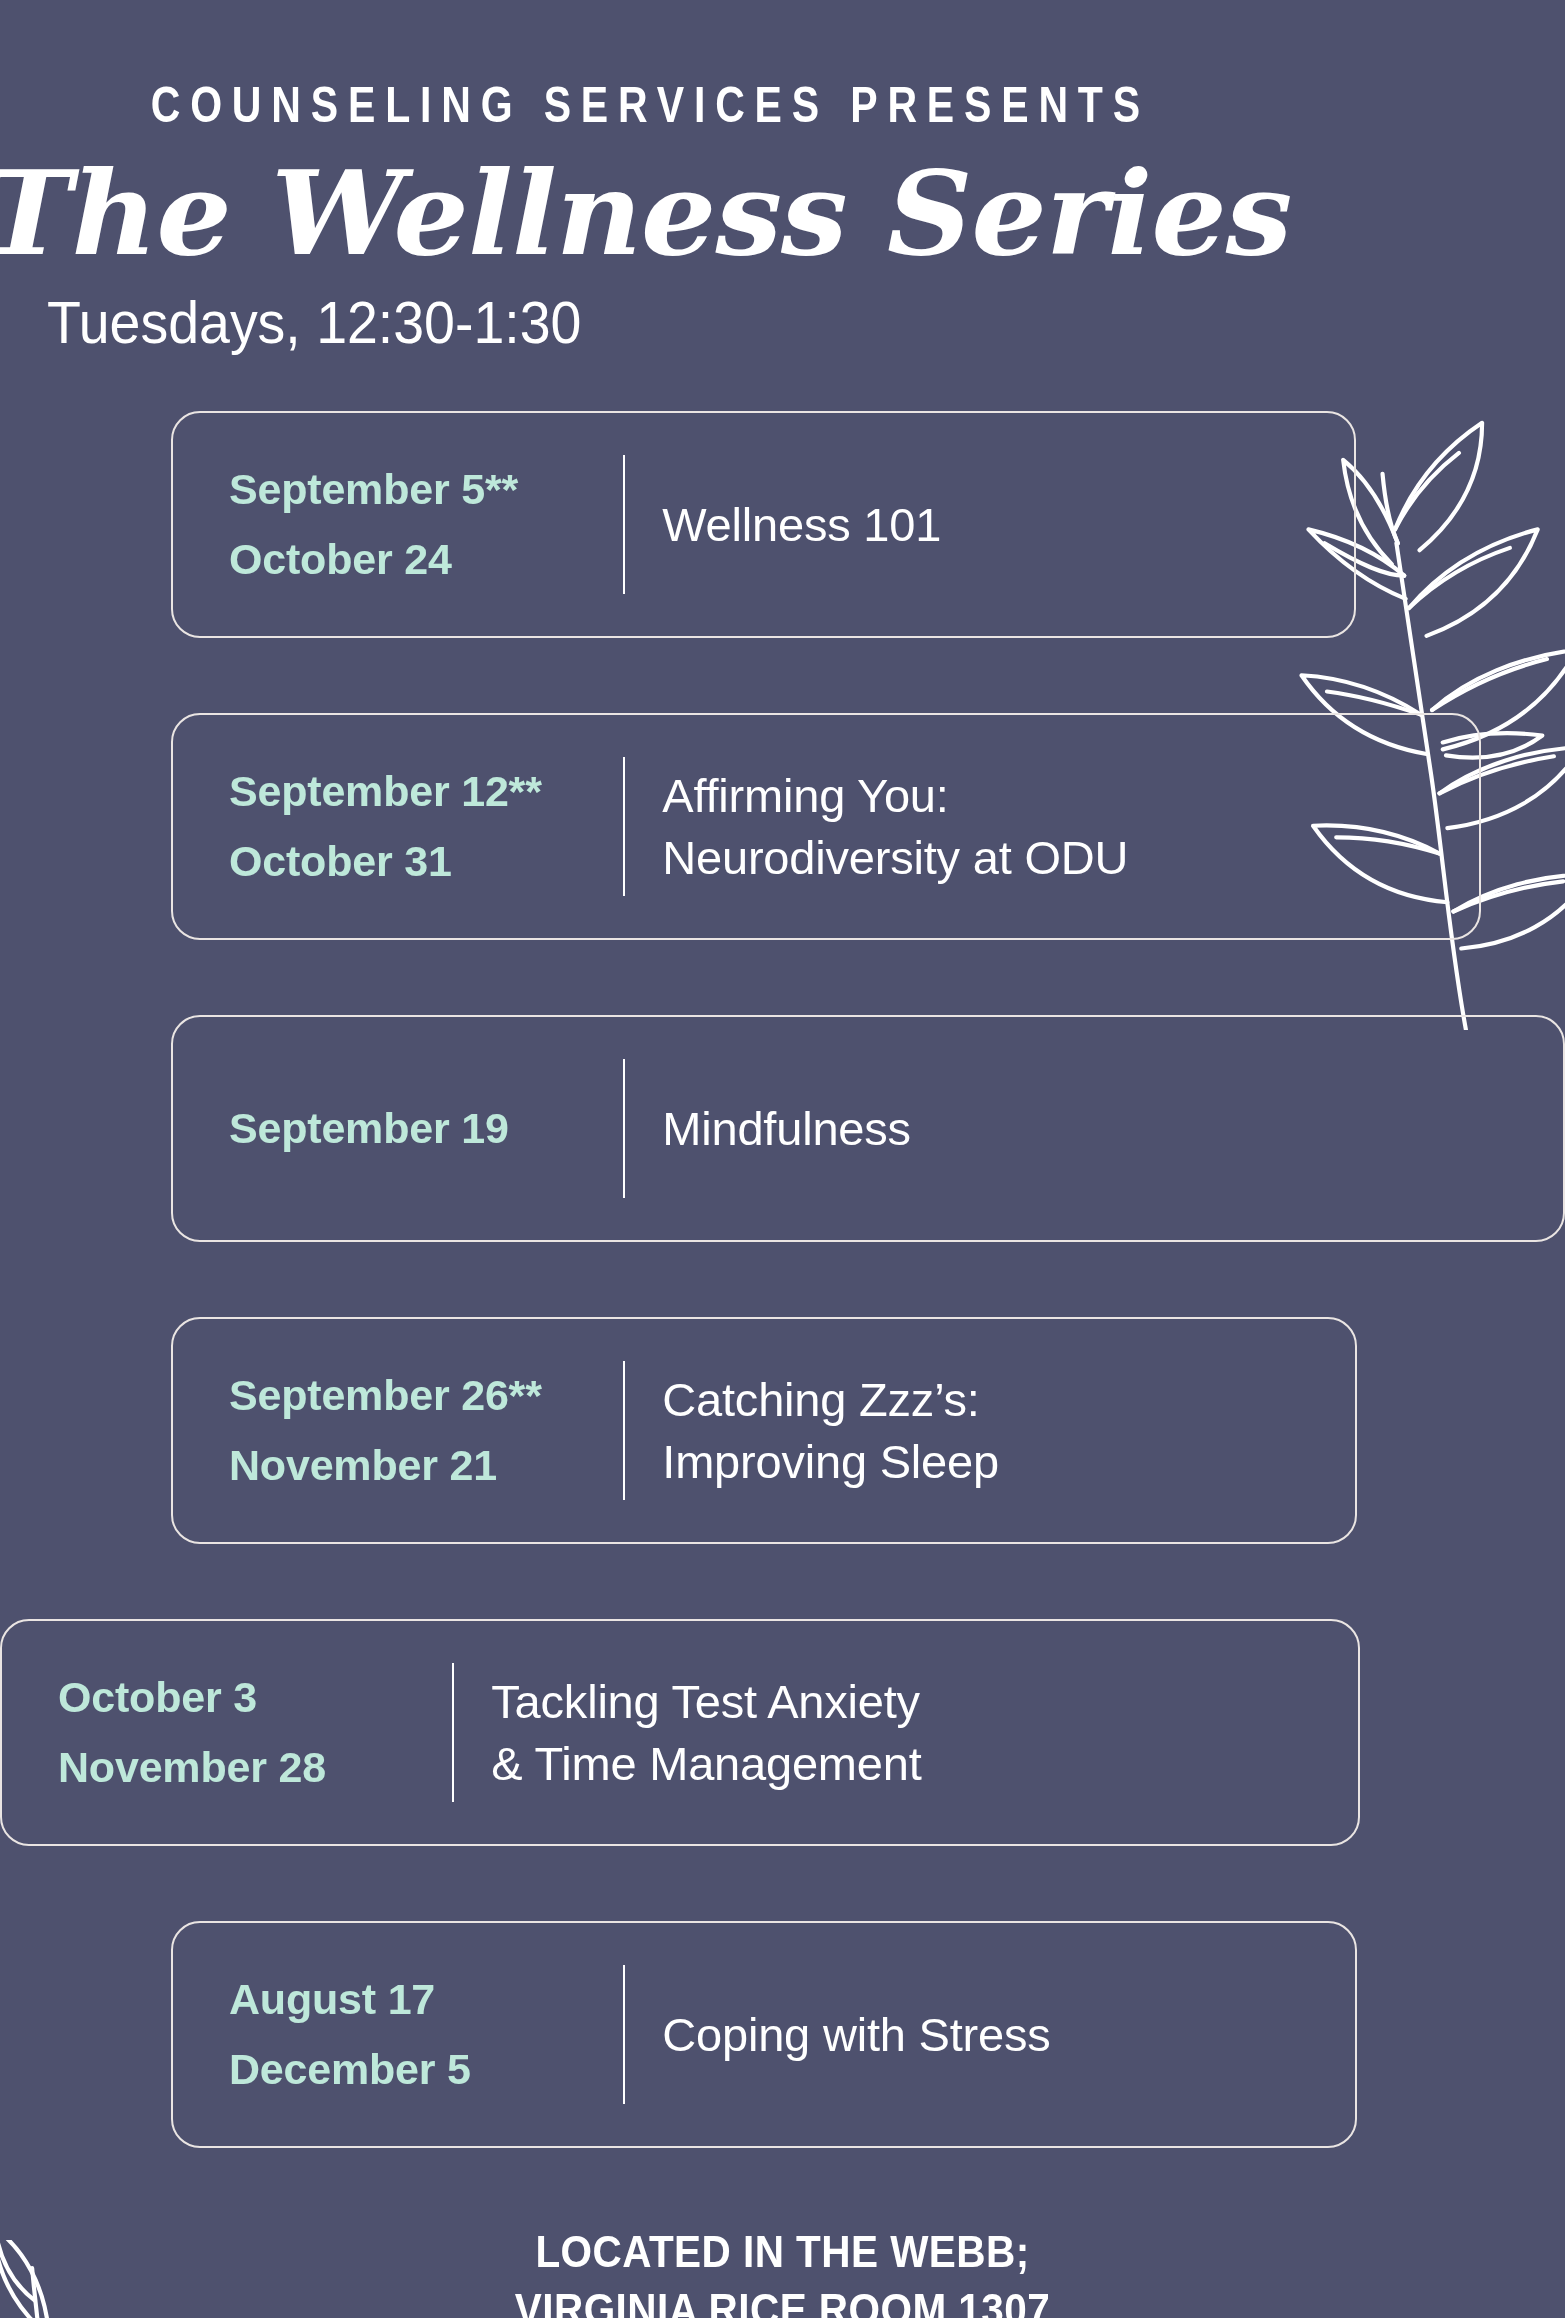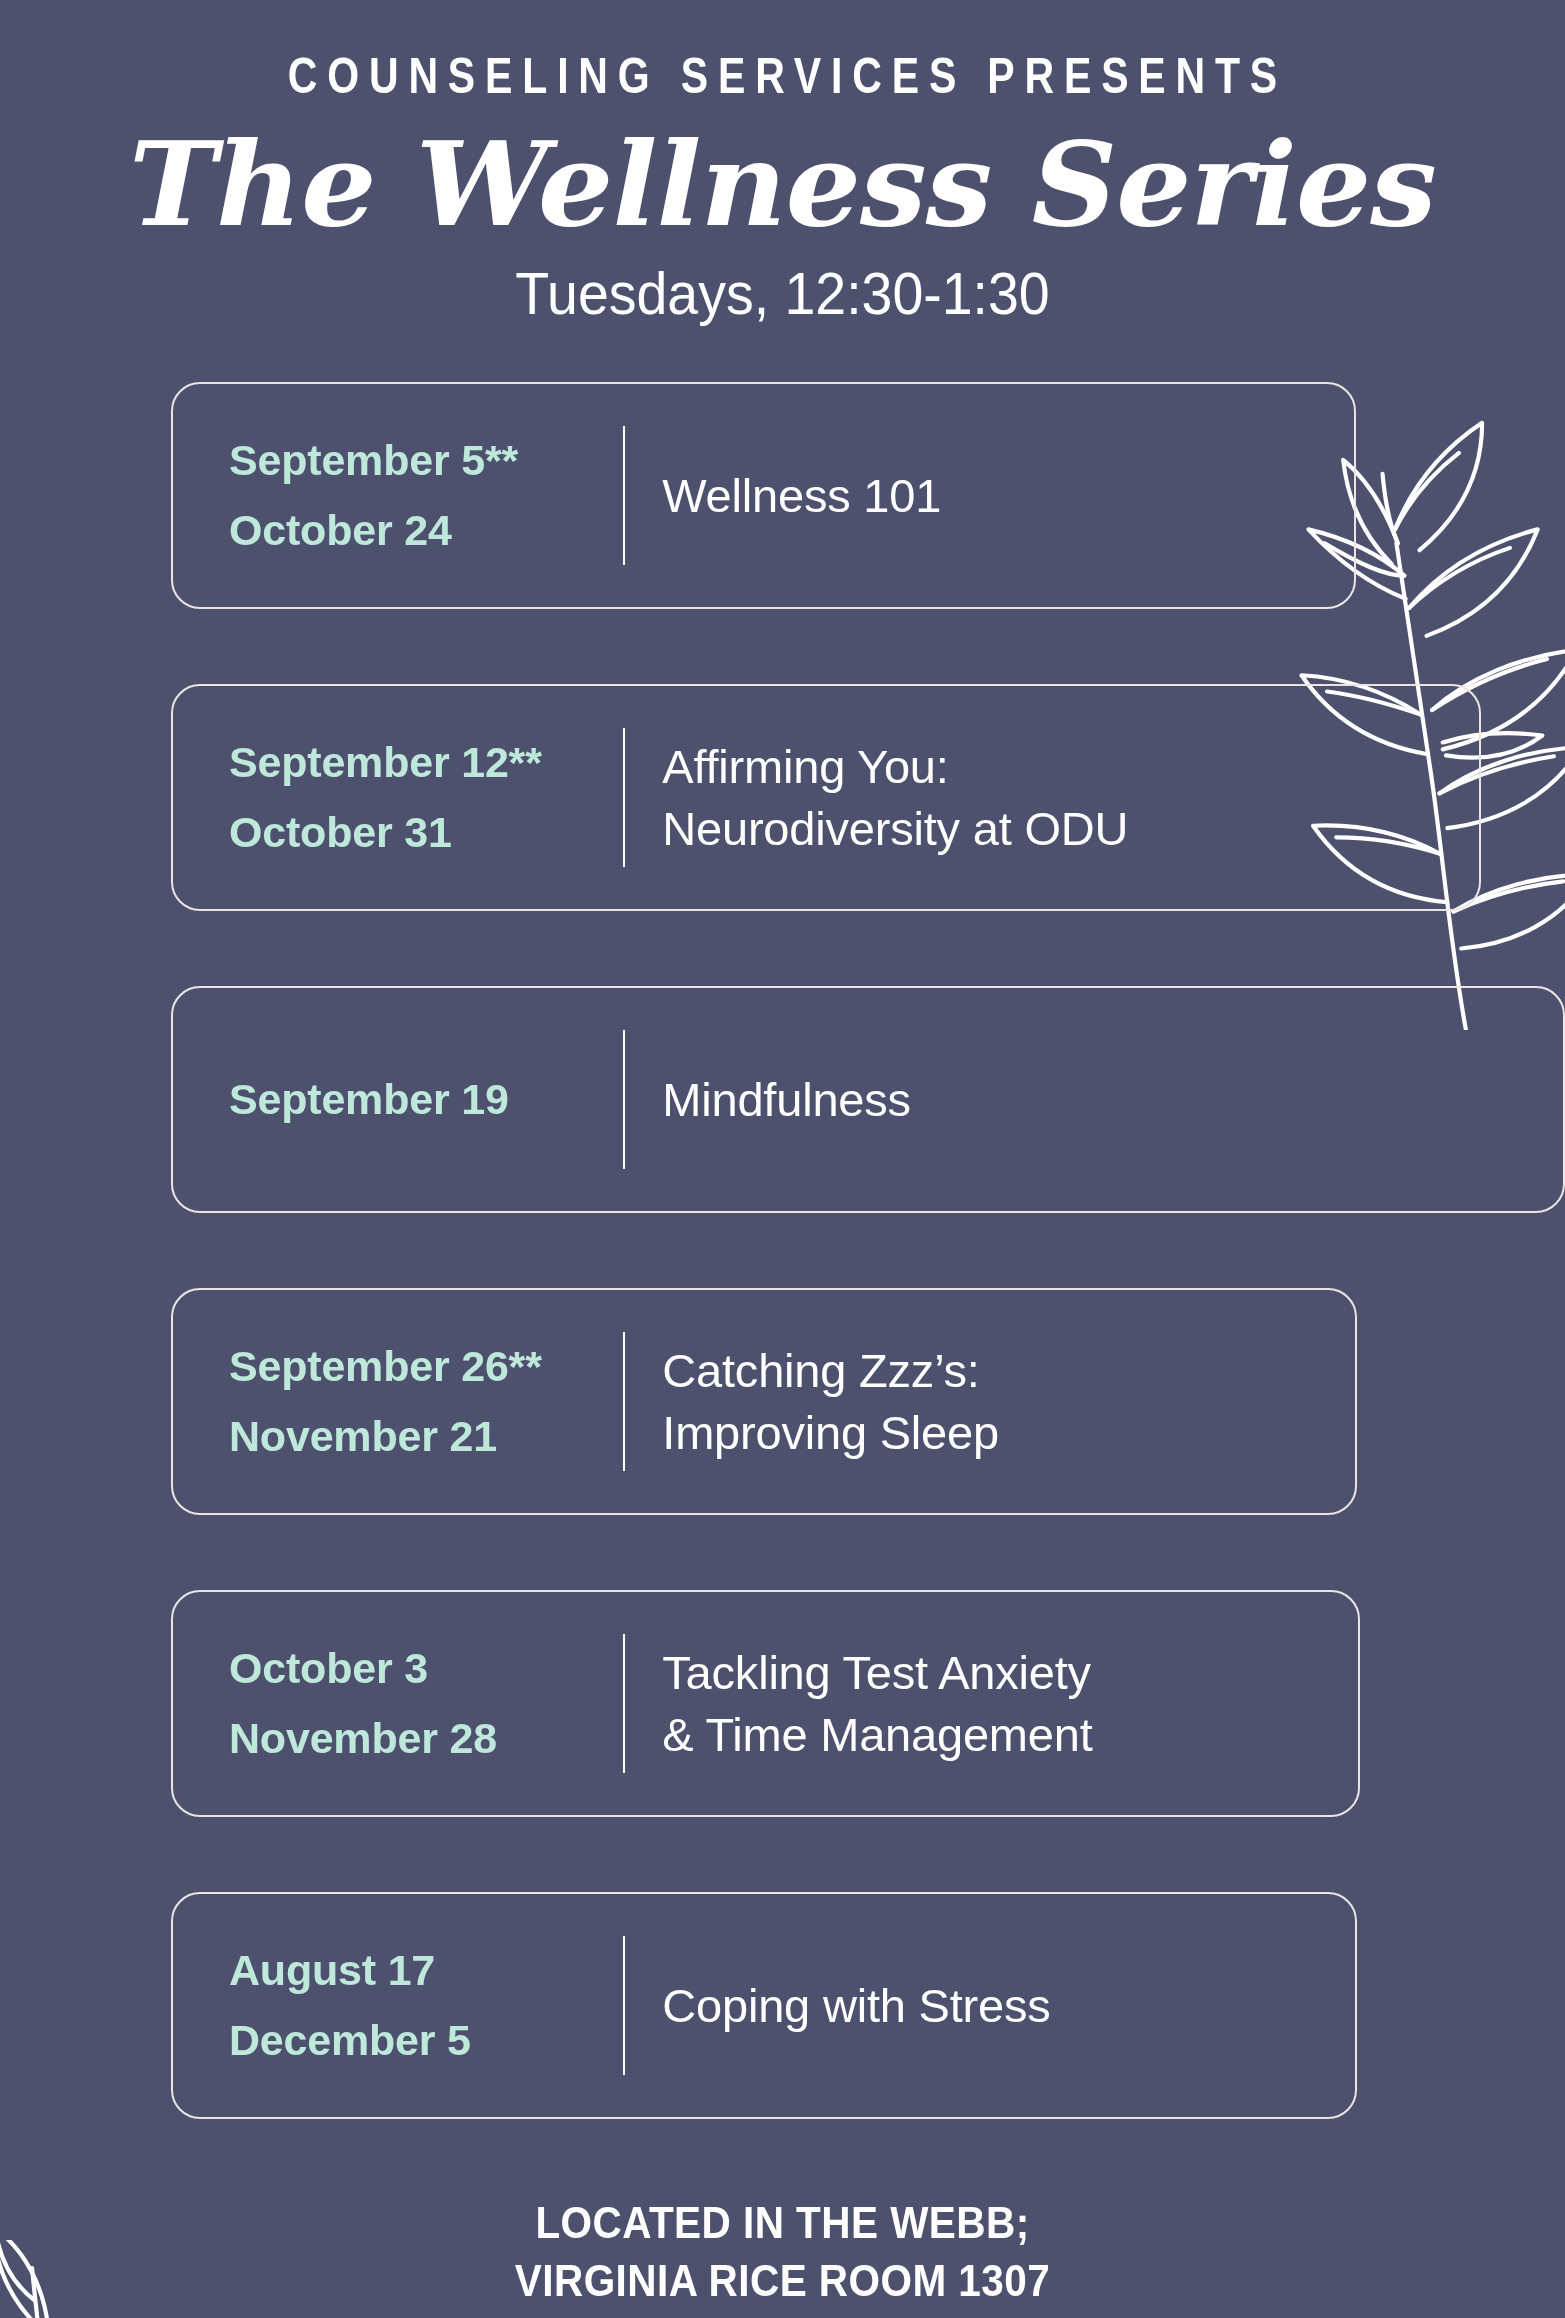--- a/index.html
+++ b/index.html
@@ -35,22 +35,21 @@
     top: 2240px;
     width: 417px;
     height: 566px;
   }
   .botanical svg { width: 100%; height: 100%; display: block; }
 
   
   .header {
     position: relative;
     z-index: 2;
-    text-align: center;
-    padding-top: 51px;
+    padding-top: 80px;
   }
   .eyebrow {
     color: #FFFFFF;
     font-family: "Liberation Sans Narrow", "Liberation Sans", sans-serif;
     font-size: 50px;
     font-weight: bold;
     letter-spacing: 12px;
     text-indent: 12px;
     line-height: 1;
     transform: scaleX(0.82);
@@ -91,21 +90,21 @@
     height: 227px;
     margin-bottom: 75px;
     display: flex;
     align-items: center;
     padding-left: 56px;
   }
   .card-1 { margin-left: 171px; margin-right: 209px; }
   .card-2 { margin-left: 171px; margin-right: 84px; }
   .card-3 { margin-left: 171px; }
   .card-4 { margin-left: 171px; margin-right: 208px; }
-  .card-5 { margin-left: 171px; margin-right: 205px; }
+  .card-5 { margin-right: 205px; }
   .card-6 { margin-left: 171px; margin-right: 208px; }
 
   .dates {
     color: #BEE8DA;
     font-family: "Liberation Sans", sans-serif;
     font-weight: bold;
     font-size: 43px;
     line-height: 1.62;
     width: 394px;
     flex: 0 0 394px;

